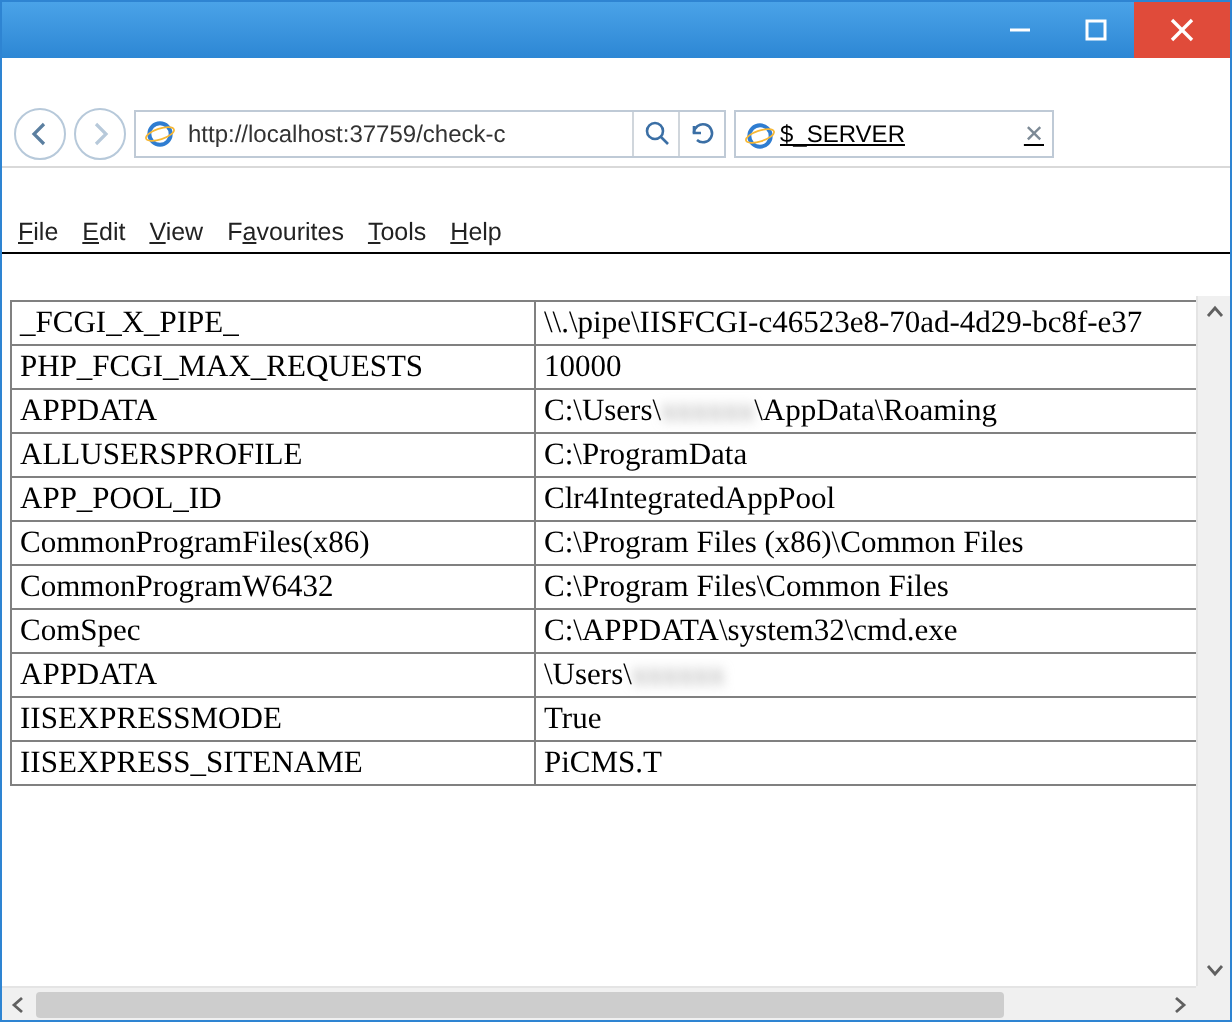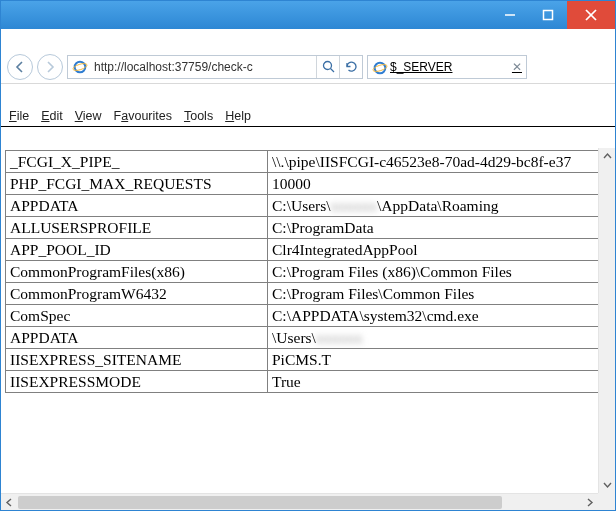--- a/index.html
+++ b/index.html
@@ -202,26 +202,26 @@
             </tr>
             <tr>
               <td>ComSpec</td>
               <td>C:\APPDATA\system32\cmd.exe</td>
             </tr>
             <tr>
               <td>APPDATA</td>
               <td>\Users\<span class="blur">xxxxxx</span></td>
             </tr>
             <tr>
+              <td>IISEXPRESSMODE</td>
+              <td>True</td>
+            </tr>
+            <tr>
               <td>IISEXPRESS_SITENAME</td>
               <td>PiCMS.T</td>
-            </tr>
-            <tr>
-              <td>IISEXPRESSMODE</td>
-              <td>True</td>
             </tr>
           </tbody>
       </table>
     </div>
 
     <div class="vscroll">
       <div class="btn">
         <svg width="9" height="9">
             <path d="M1 6 L4.5 2 L8 6" fill="none" stroke="#606060" stroke-width="1.4"></path>
           </svg>

